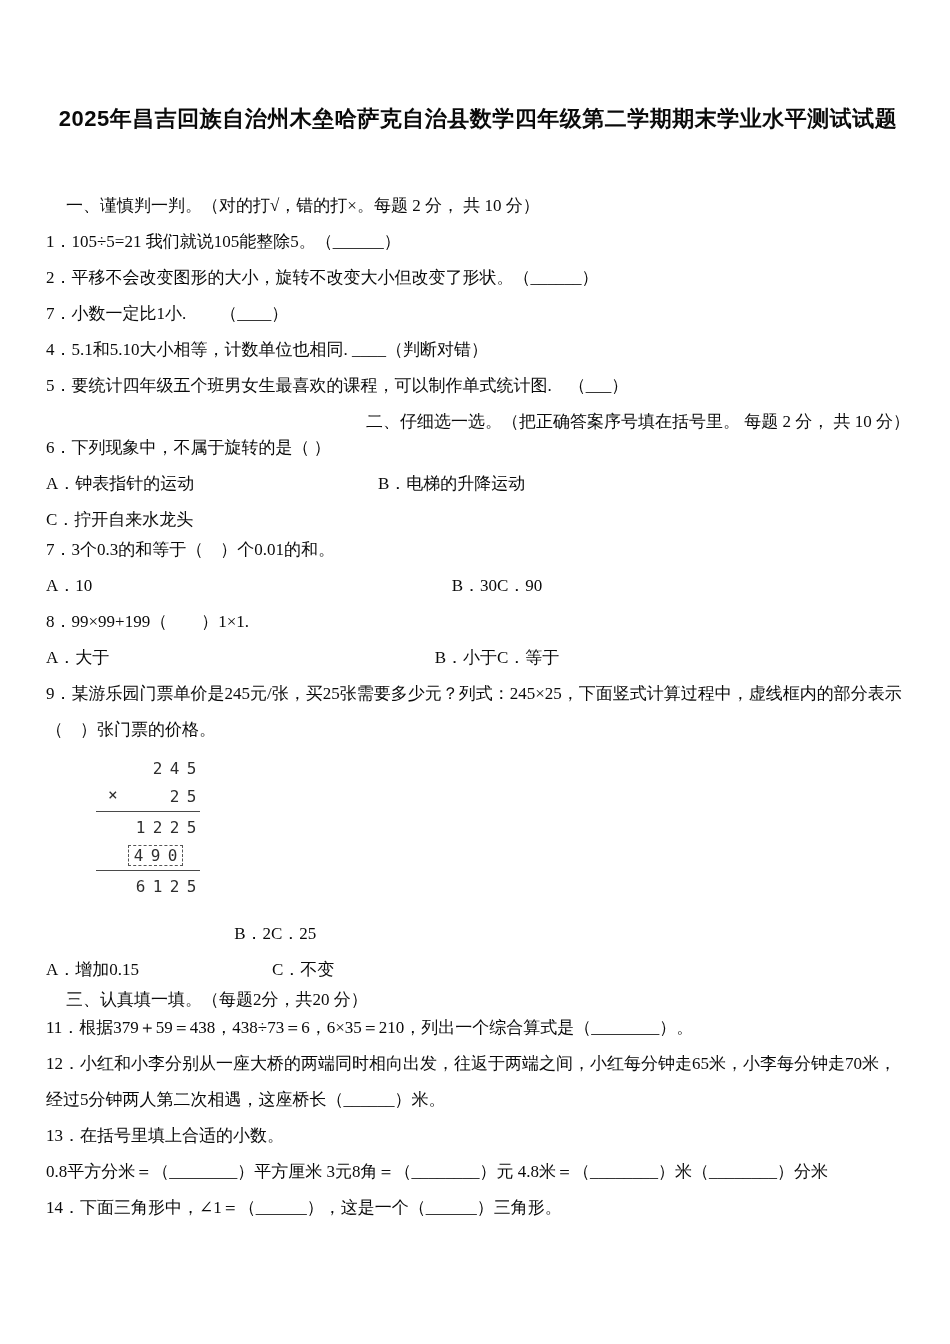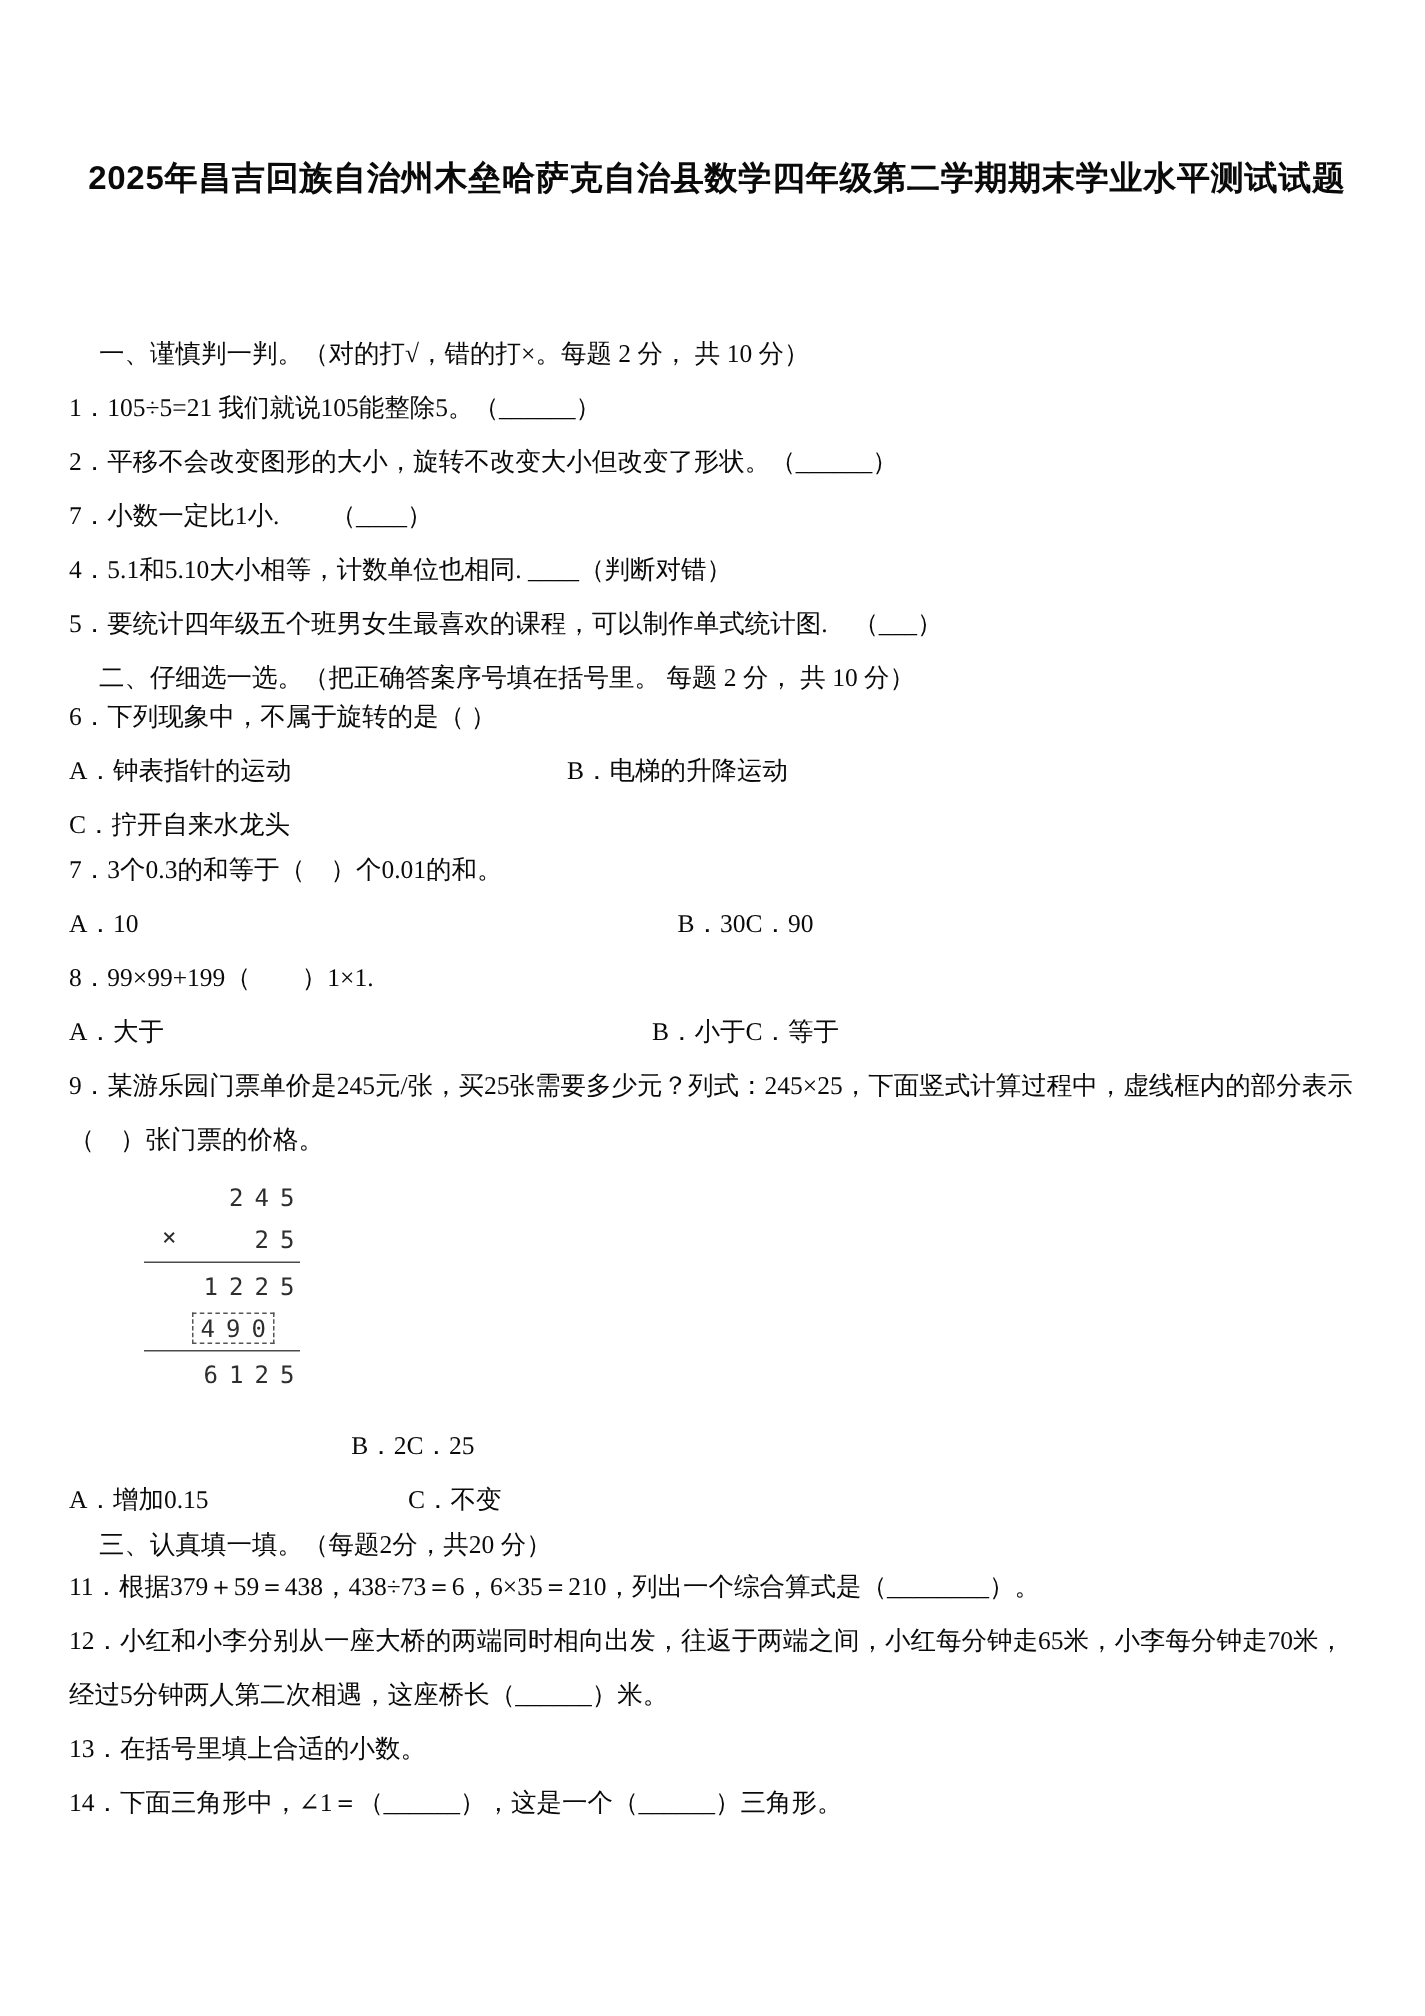--- a/index.html
+++ b/index.html
@@ -19,31 +19,31 @@
     width: 950px;
     height: 1344px;
     padding: 104px 40px 0 46px;
   }
   .title {
     font-family: "Liberation Sans", "DejaVu Sans", sans-serif;
     font-size: 22px;
     font-weight: bold;
     text-align: center;
     white-space: nowrap;
-    margin: 0 -4px 90px -4px;
+    margin: 0 -4px 60px -4px;
     letter-spacing: 0.5px;
   }
   .line {
     font-size: 17px;
     line-height: 24px;
     margin: 0 0 12px 0;
     white-space: nowrap;
   }
   .heading { margin-bottom: 12px; margin-left: 20px; }
-  .heading-s2 { margin-bottom: 2px; }
+  .heading-s2 { margin-bottom: 2px; text-align: right; }
   .heading-s3 { margin-top: -6px; margin-bottom: 4px; }
   .tight-top { margin-top: -6px; }
   .optrow { display: flex; }
   .opt { display: inline-block; }
   .c1  { width: 226px; }
   .c2  { width: 225px; text-align: right; }
   .c1w { width: 332px; }
 
   
   .mult {
@@ -165,15 +165,16 @@
   <div class="line optrow">
     <span class="opt c1">A．增加0.15</span>
     <span class="opt">C．不变</span>
   </div>
 
   <div class="line heading heading-s3">三、认真填一填。（每题2分，共20 分）</div>
   <div class="line">11．根据379＋59＝438，438÷73＝6，6×35＝210，列出一个综合算式是（________）。</div>
   <div class="line">12．小红和小李分别从一座大桥的两端同时相向出发，往返于两端之间，小红每分钟走65米，小李每分钟走70米，</div>
   <div class="line">经过5分钟两人第二次相遇，这座桥长（______）米。</div>
   <div class="line">13．在括号里填上合适的小数。</div>
+  <div class="line">0.8平方分米＝（________）平方厘米 3元8角＝（________）元 4.8米＝（________）米（________）分米</div>
   <div class="line">14．下面三角形中，∠1＝（______），这是一个（______）三角形。</div>
 
 </div>
 
 </body></html>

